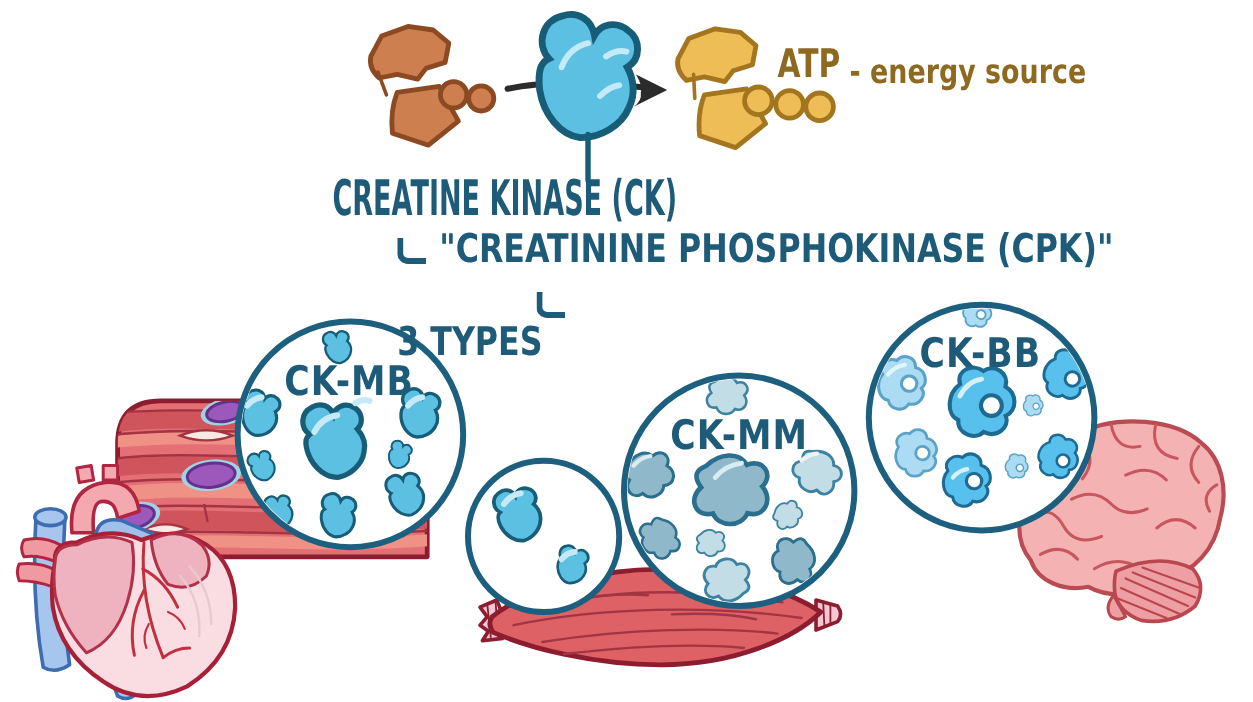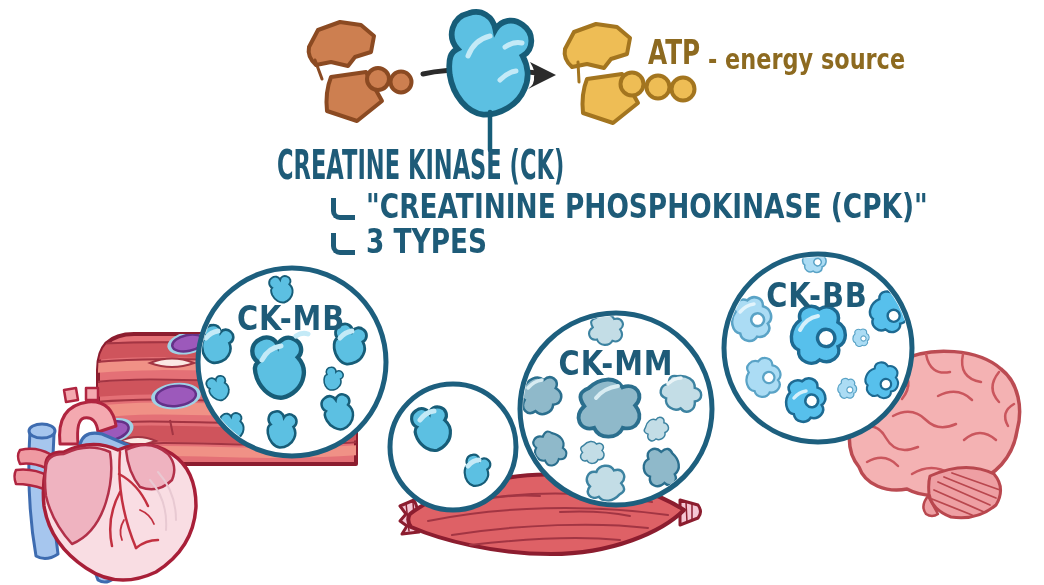--- a/index.html
+++ b/index.html
@@ -8,21 +8,21 @@
     overflow:hidden;font-family:"DejaVu Sans","Liberation Sans",sans-serif;
   }
   .canvas svg{position:absolute;left:0;top:0;}
   .lbl{
     position:absolute;font-weight:700;color:#1e5b78;white-space:nowrap;
     transform-origin:left top;
   }
   .lbl-title{left:277px;top:145px;font-size:41px;line-height:41px;transform:scale(.55,1);}
   .lbl-row{position:absolute;display:flex;align-items:flex-end;}
   .row-alias{left:331px;top:190px;}
-  .row-types{left:331px;top:225px;}
+  .row-types{left:331px;top:243px;flex-direction:column;}
   .elbow{
     display:inline-block;width:19px;height:17px;margin-right:11px;margin-bottom:3px;
     border-left:5px solid #1e5b78;border-bottom:5px solid #1e5b78;
     border-bottom-left-radius:9px;
   }
   .sub-text{
     font-weight:700;color:#1e5b78;font-size:33px;line-height:33px;
     display:inline-block;transform:scale(.8,1);transform-origin:left bottom;white-space:nowrap;
   }
   .lbl-atp{left:648px;top:36px;font-size:33px;line-height:33px;color:#8d6a20;transform:scale(.75,1);}

